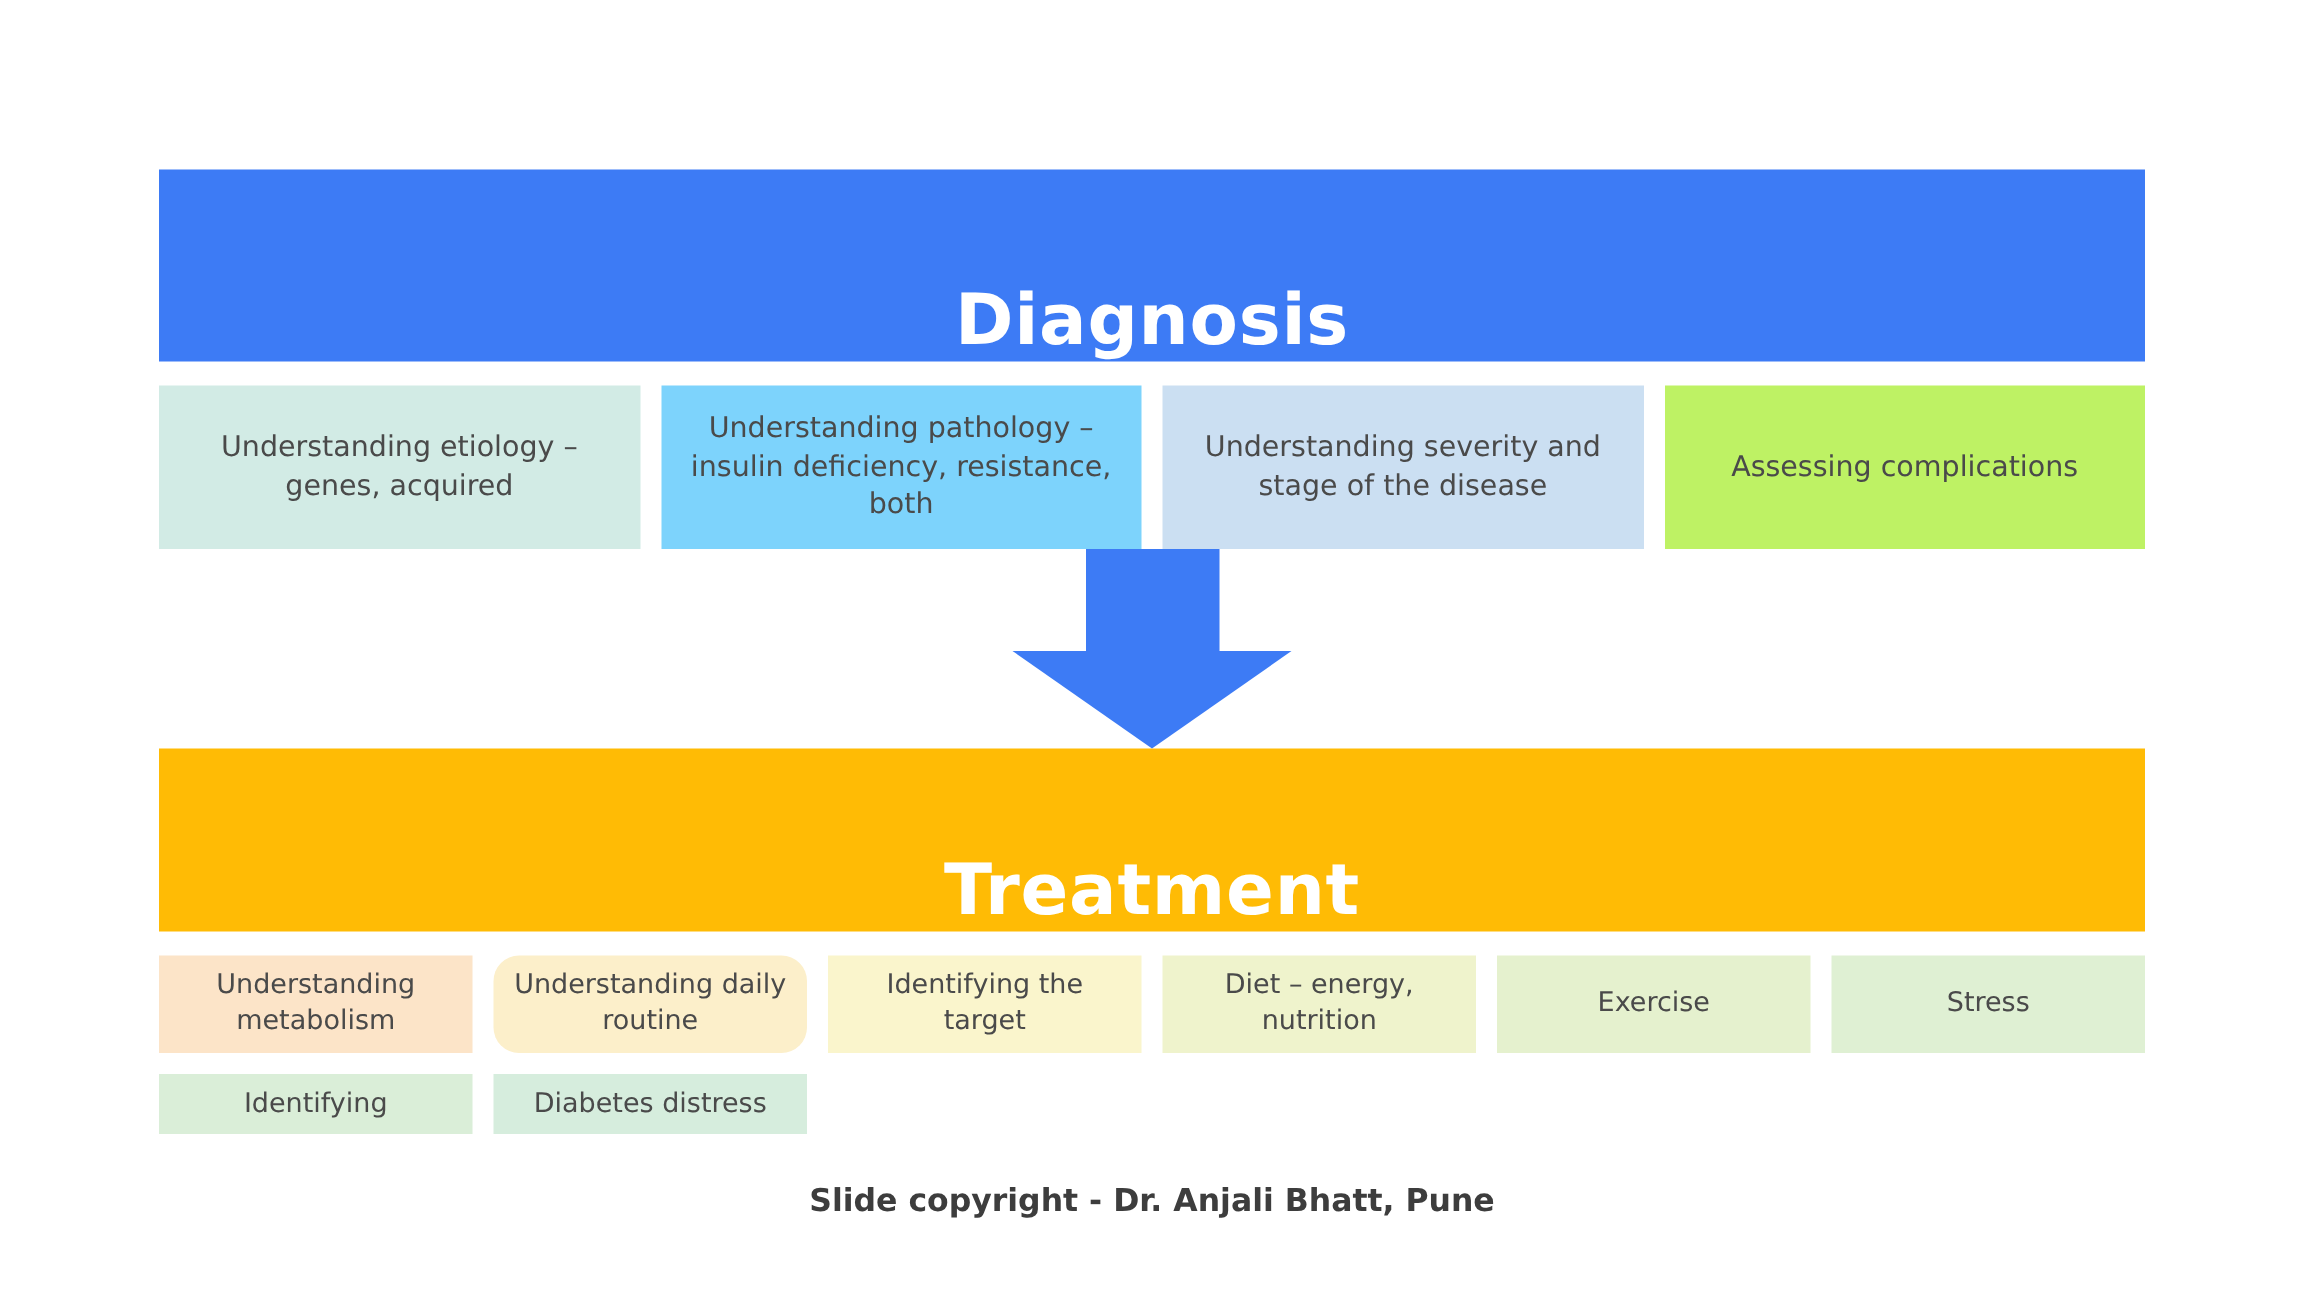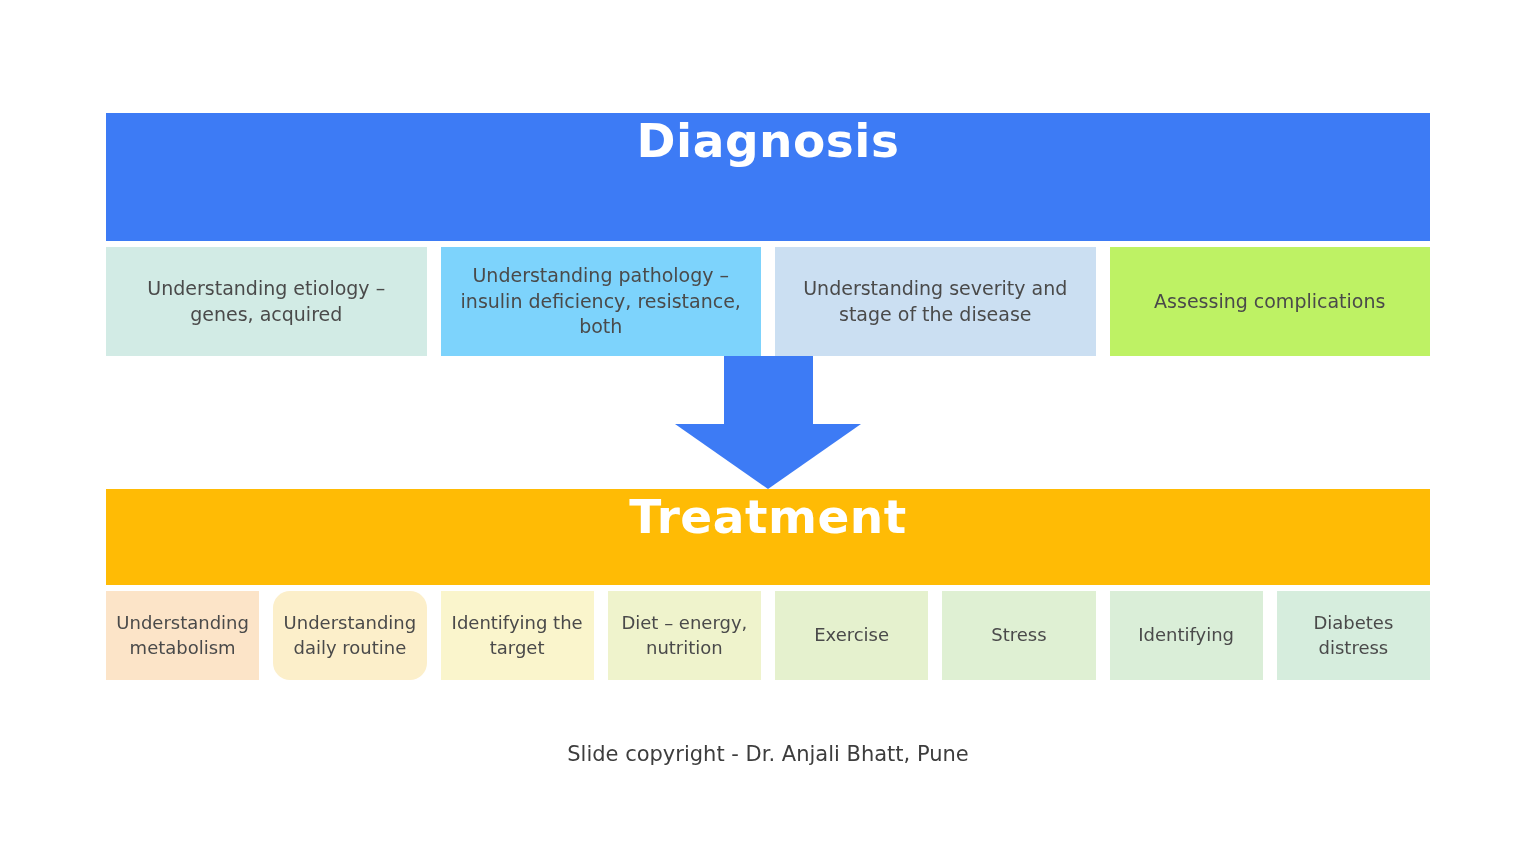--- a/index.html
+++ b/index.html
@@ -11,43 +11,43 @@
     overflow: hidden;
   }
   .slide {
     position: relative;
     width: 1324px;
     margin: 113px auto 0 106px;
   }
   .band {
     width: 100%;
     display: flex;
-    align-items: flex-start;
+    align-items: flex-end;
     justify-content: center;
   }
   .band-title {
     color: #ffffff;
     font-size: 47px;
     font-weight: 700;
     letter-spacing: 0.5px;
   }
   .band-diagnosis { height: 128px; }
-  .band-treatment { height: 96px; }
+  .band-treatment { height: 122px; }
   .cells {
     display: grid;
     gap: 14px;
-    margin-top: 6px;
+    margin-top: 16px;
     width: 100%;
   }
   .cells-diagnosis {
     grid-template-columns: repeat(4, 1fr);
     height: 109px;
   }
   .cells-treatment {
-    grid-template-columns: repeat(8, 1fr);
+    grid-template-columns: repeat(6, 1fr);
     height: 89px;
   }
   .cell {
     display: flex;
     align-items: center;
     justify-content: center;
     text-align: center;
     color: #4a4a4a;
     padding: 8px 14px;
     line-height: 1.35;
@@ -70,21 +70,21 @@
     height: 0;
     border-left: 93px solid transparent;
     border-right: 93px solid transparent;
     border-top-width: 65px;
     border-top-style: solid;
   }
   .footer {
     margin-top: 62px;
     text-align: center;
     font-size: 21px;
-    font-weight: 400;
+    font-weight: 700;
     color: #3d3d3d;
   }
 </style>
 </head>
 <body>
 
 <div class="slide">
 
   <div class="band band-diagnosis" style="background-color: rgb(61, 123, 245);">
     <div class="band-title">Diagnosis</div>

